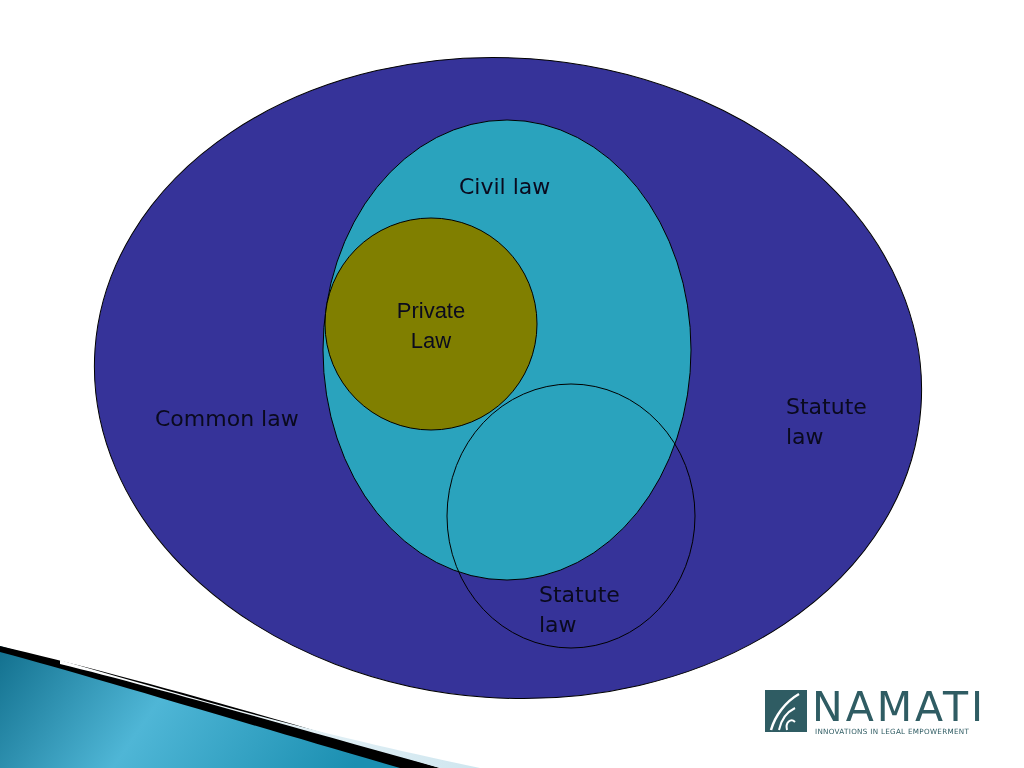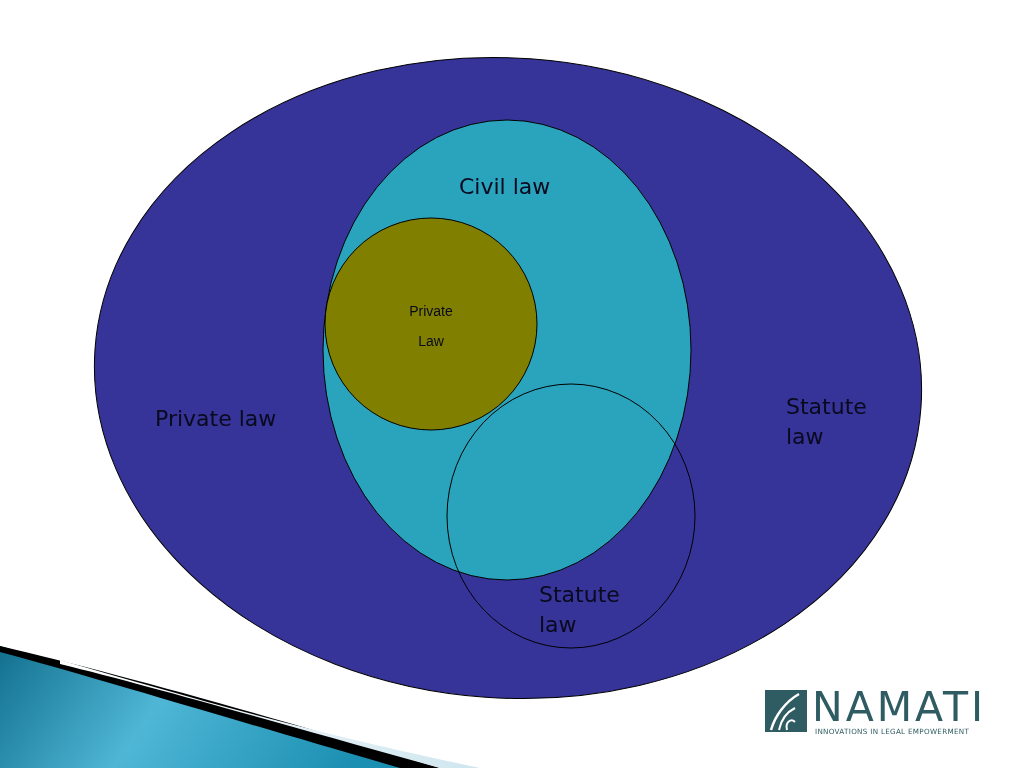--- a/index.html
+++ b/index.html
@@ -5,21 +5,21 @@
     html, body { margin: 0; padding: 0; }
     body {
       width: 1024px; height: 768px; position: relative; overflow: hidden;
       background: #ffffff;
       font-family: "DejaVu Sans", sans-serif;
     }
     #slide { position: absolute; left: 0; top: 0; width: 1024px; height: 768px; }
     svg { position: absolute; left: 0; top: 0; }
     .lbl { position: absolute; color: #0a0a1e; line-height: 30px; white-space: nowrap; }
     .lbl-sans { font-family: "DejaVu Sans", sans-serif; font-size: 22px; }
-    .lbl-arial { font-family: "Liberation Sans", sans-serif; font-size: 14px; text-align: center; }
+    .lbl-arial { font-family: "Liberation Sans", sans-serif; font-size: 22px; text-align: center; }
     #logo { position: absolute; left: 765px; top: 688px; width: 232px; height: 52px; }
     #logo .mark { position: absolute; left: 0; top: 2px; width: 42px; height: 42px; background: #2f5c63; }
     #logo .word { position: absolute; left: 47px; top: -6px; font-family: "DejaVu Sans", sans-serif;
       font-size: 41px; font-weight: normal; color: #2f5c63; letter-spacing: 3px; line-height: 50px; }
     #logo .tag { position: absolute; left: 50px; top: 39px; font-family: "DejaVu Sans", sans-serif;
       font-size: 7.2px; color: #2f5c63; letter-spacing: 0.3px; white-space: nowrap; }
   </style>
 </head>
 <body>
 
@@ -52,21 +52,21 @@
     </g>
   </svg>
 
   <div class="lbl lbl-sans" style="left:459px; top:172px;">Civil law</div>
 
   <div class="lbl lbl-arial" style="left:381px; top:296px; width:100px;">
     <div>Private</div>
     <div>Law</div>
   </div>
 
-  <div class="lbl lbl-sans" style="left:155px; top:404px;">Private law</div>
+  <div class="lbl lbl-sans" style="left:155px; top:404px;">Common law</div>
 
   <div class="lbl lbl-sans" style="left:786px; top:392px;">
     <div>Statute</div>
     <div>law</div>
   </div>
 
 
   <div class="lbl lbl-sans" style="left:539px; top:580px;">
     <div>Statute</div>
     <div>law</div>

